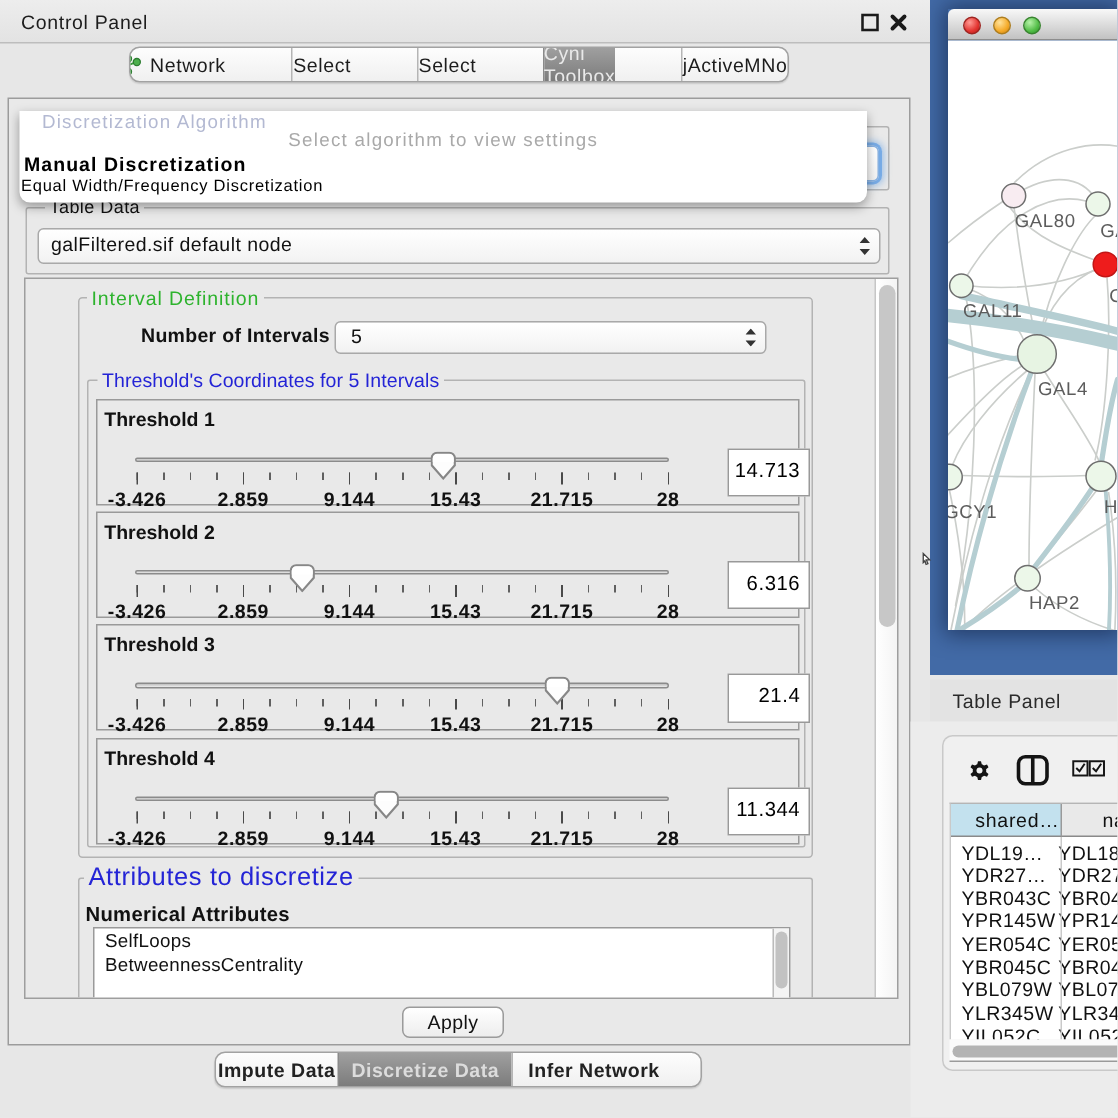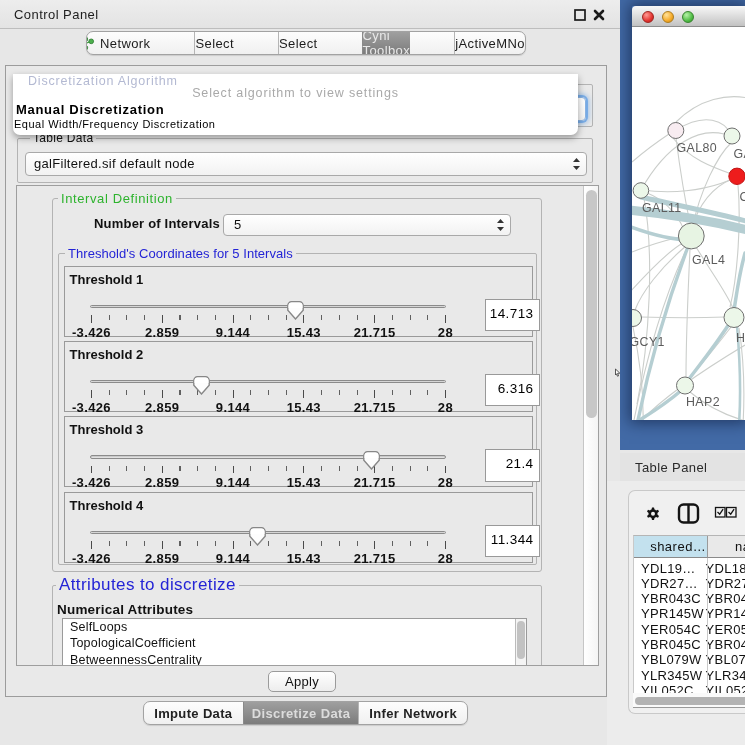--- a/index.html
+++ b/index.html
@@ -190,30 +190,29 @@
           <path d="M4.5 1.6 H12.5 a3 3 0 0 1 3 3 V7 H1.5 V4.6 A3 3 0 0 1 4.5 1.6 Z" fill="#fff"></path>
         </svg>
         <div class="vbox">11.344</div>
       </div>
 
     <div class="grp" style="left:35px;top:399px;width:490px;height:100px;"></div>
     <div class="gtitle blue" style="left:39px;top:392px;font-size:17px;letter-spacing:0.4px;">Attributes to discretize</div>
     <div class="abs" style="left:40px;top:415.5px;font-size:13.5px;letter-spacing:0.2px;font-weight:bold;color:#111;">Numerical Attributes</div>
     <div class="abs" id="attrlist" style="left:45px;top:431.5px;width:465px;height:48.5px;">
       <div>SelfLoops</div>
-        <div>TopologicalCoefficient</div>
         <div>BetweennessCentrality</div>
       <div class="abs" style="position:absolute;right:0;top:0;width:11px;height:47px;border-left:1px solid #bbb;background:#f4f4f4;padding:0;"></div>
       <div class="abs" style="position:absolute;right:1.5px;top:2px;width:8px;height:38px;background:#c2c2c2;border-radius:4px;padding:0;"></div>
     </div>
   </div>
   <div class="abs" id="apply">Apply</div>
 </div>
 <div class="abs" id="bottabs">
- <div class="seg" style="width:99px;">Impute Data</div>
+ <div class="seg" style="width:81px;">Impute Data</div>
  <div class="seg sel" style="width:116px;">Discretize Data</div>
  <div class="seg" style="width:109px;">Infer Network</div>
 </div>
 
 <div class="abs" id="popup">
   <div class="ghost">Discretization Algorithm</div>
   <div class="hint">Select algorithm to view settings</div>
   <div class="it1">Manual Discretization</div>
   <div class="it2">Equal Width/Frequency Discretization</div>
 </div>

